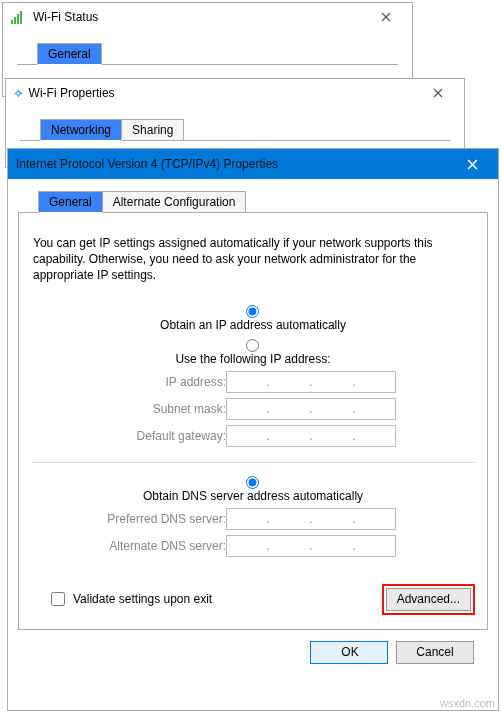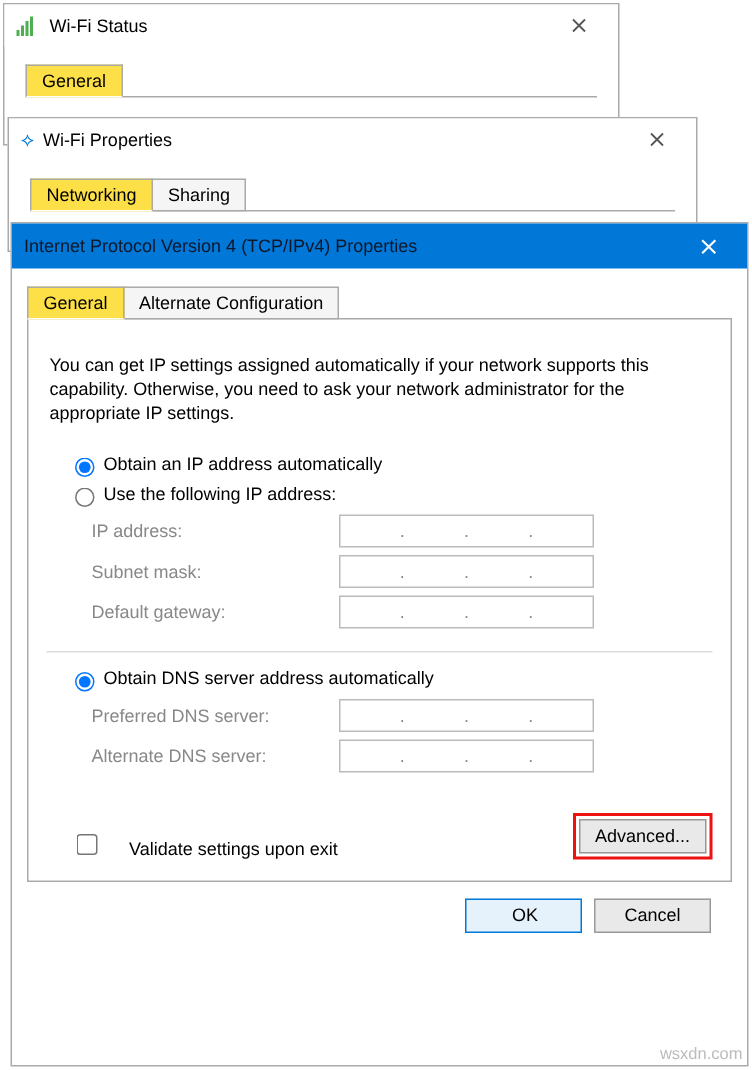--- a/index.html
+++ b/index.html
@@ -43,24 +43,25 @@
       background: transparent;
       border: none;
       color: #555;
       cursor: pointer;
     }
     .titlebar.blue .close-btn { color: #fff; }
     .tab-strip { display:flex; margin-top:4px; }
     .tab {
       border: 1px solid #aaa;
       padding: 3px 10px;
-      background: #fde047;
+      background: #3b82f6;
       position: relative;
       font-size: 12px;
       cursor: pointer;
+      margin-left: 20px;
     }
     .tab.active {
       border-bottom-color: #fff;
       z-index: 2;
     }
     .tab.inactive { background:#f5f5f5; border-bottom:1px solid #aaa; }
     .tab-content-line {
       border-top:1px solid #aaa;
       margin-top:-1px;
     }
@@ -70,36 +71,36 @@
     #win-ipv4 { left:7px; top:148px; width:492px; height:563px; padding-bottom:6px;}
 
     .body-area { padding: 8px 14px; }
     .info-text { margin: 18px 10px 14px; font-size: 12px; line-height: 1.35; }
 
     fieldset {
       border: 1px solid #ccc;
       margin: 4px 8px 12px;
       padding: 10px 14px 10px;
     }
-    .radio-row { display:flex; align-items:flex-start; margin:4px 0; font-size: 12px;}
+    .radio-row { display:flex; align-items:center; margin:4px 0; font-size: 12px; flex-direction: column;}
     .radio-row input[type=radio] { margin-right:6px; }
     .field-row { display:flex; align-items:center; margin:5px 0 5px 16px; }
-    .field-label { width: 165px; color:#888; font-size:12px;}
+    .field-label { width: 165px; color:#888; font-size:12px;text-align:right;}
     .ip-input {
       width:170px;
       height:22px;
       border:1px solid #bbb;
       background:#fff;
       display:flex;
       align-items:center;
       justify-content:space-evenly;
       color:#888;
       cursor: not-allowed;
     }
-    .validate-row { display:flex; align-items:flex-end; margin: 10px 8px 0 24px; gap: 13px;}
+    .validate-row { display:flex; align-items:center; margin: 10px 8px 0 24px;}
     .validate-row input[type=checkbox]{ margin-right:8px; width:14px; height:14px;}
     .advanced-wrap {
       margin-left:auto;
       border:2px solid #e11;
       padding:2px;
     }
     .btn {
       min-width: 78px;
       height: 23px;
       border: 1px solid #999;

